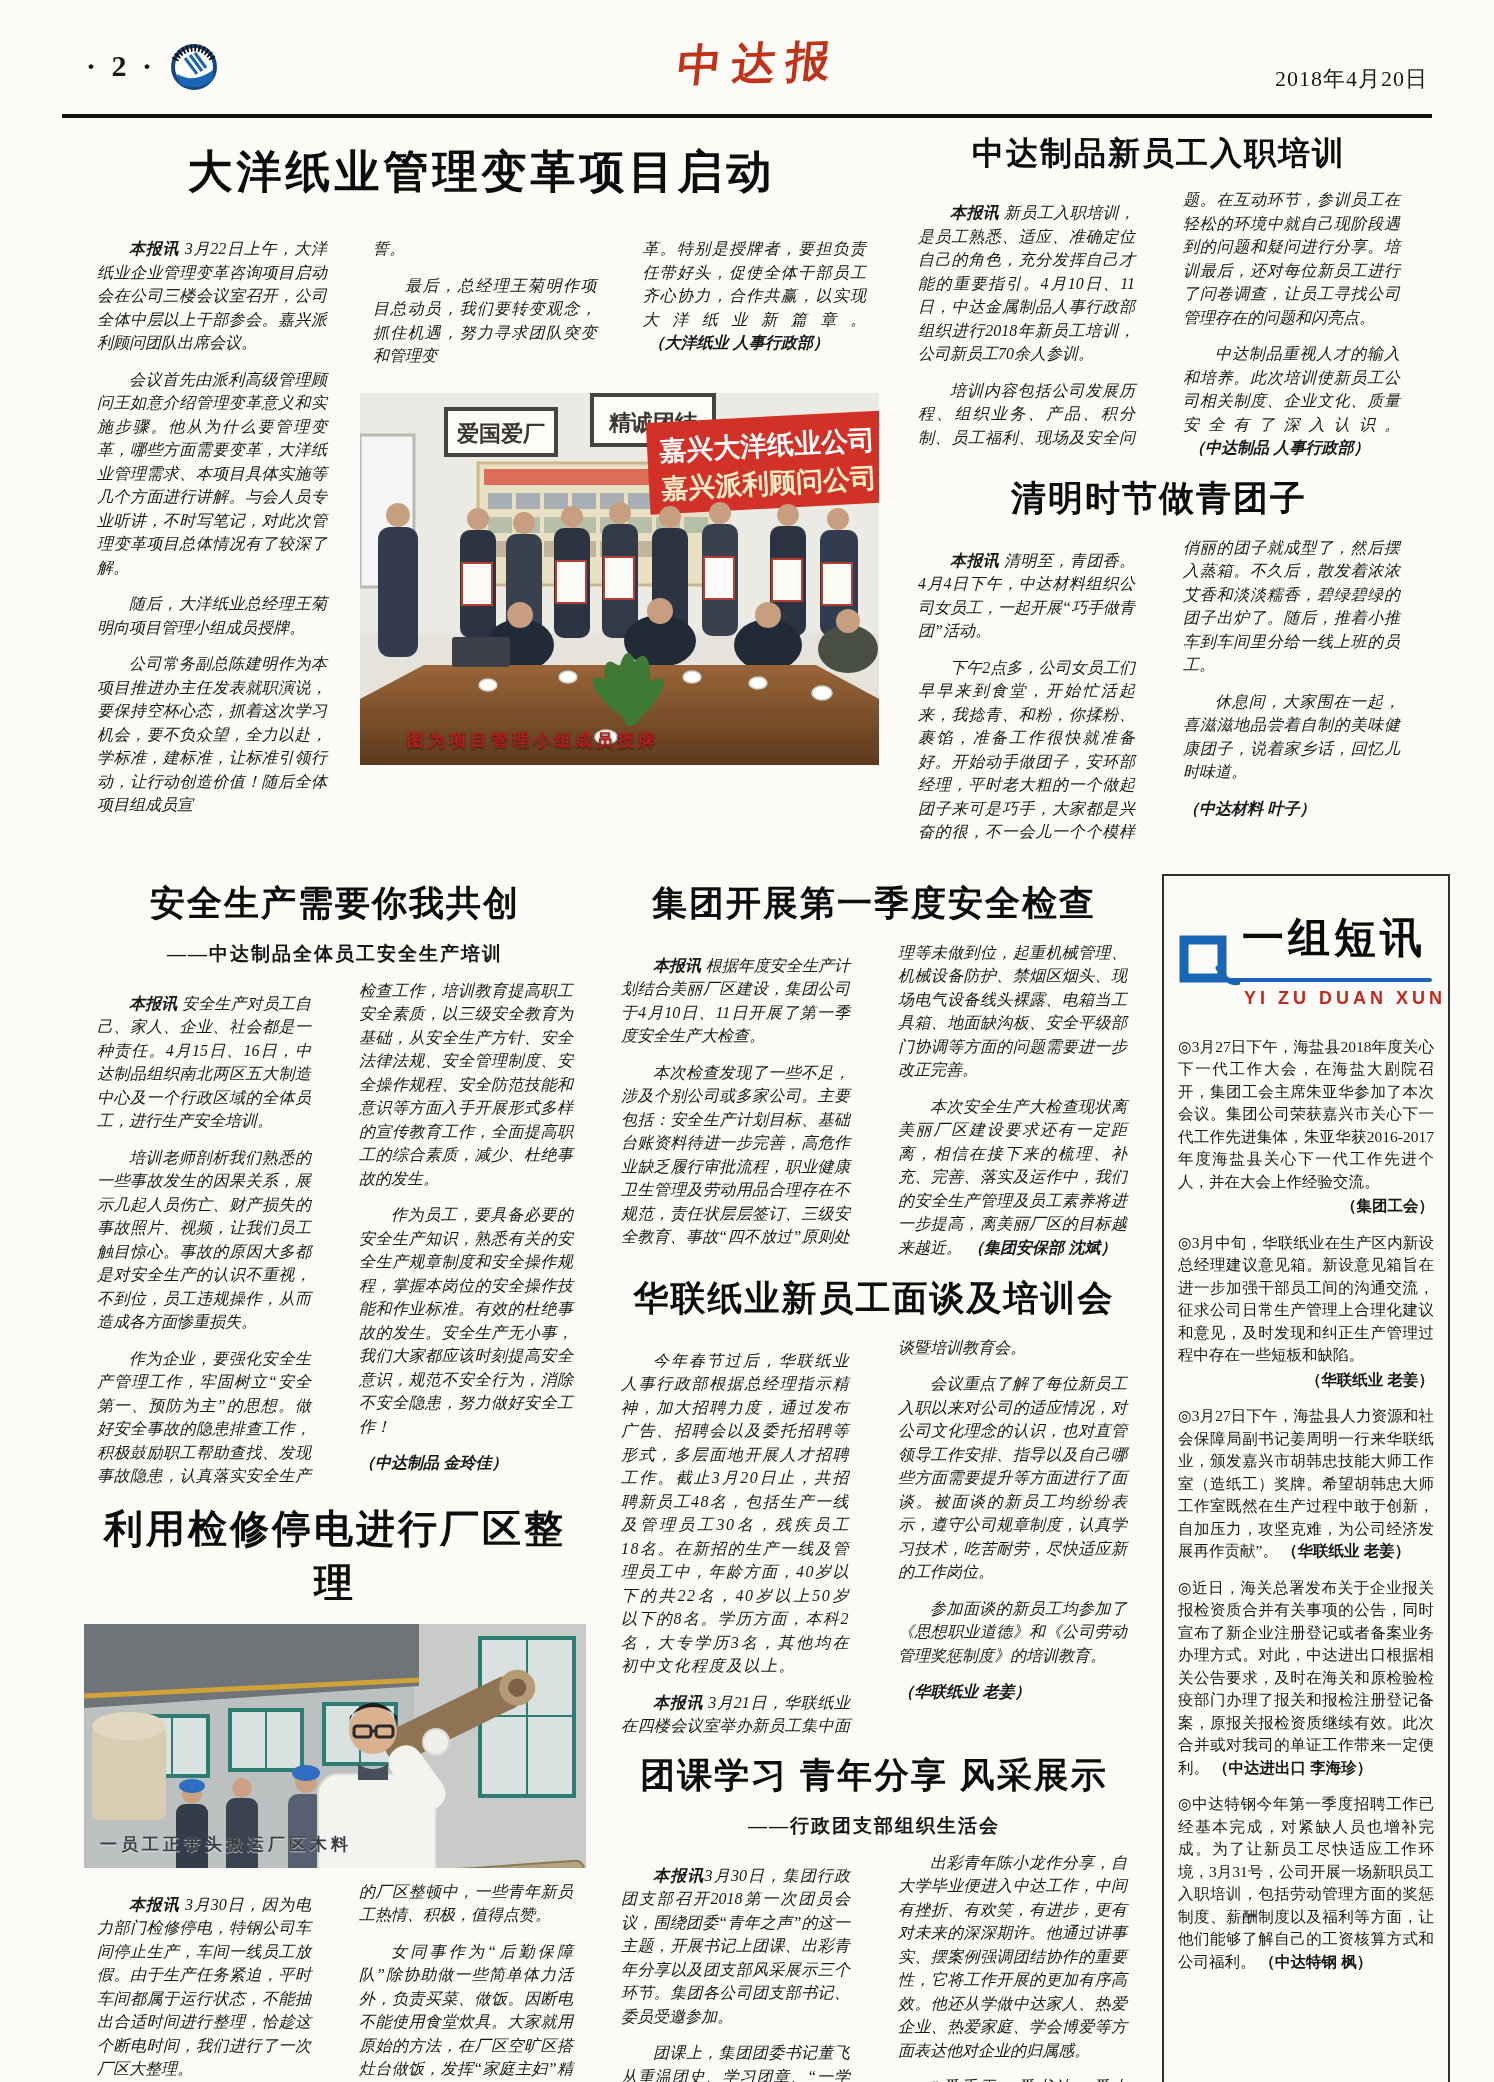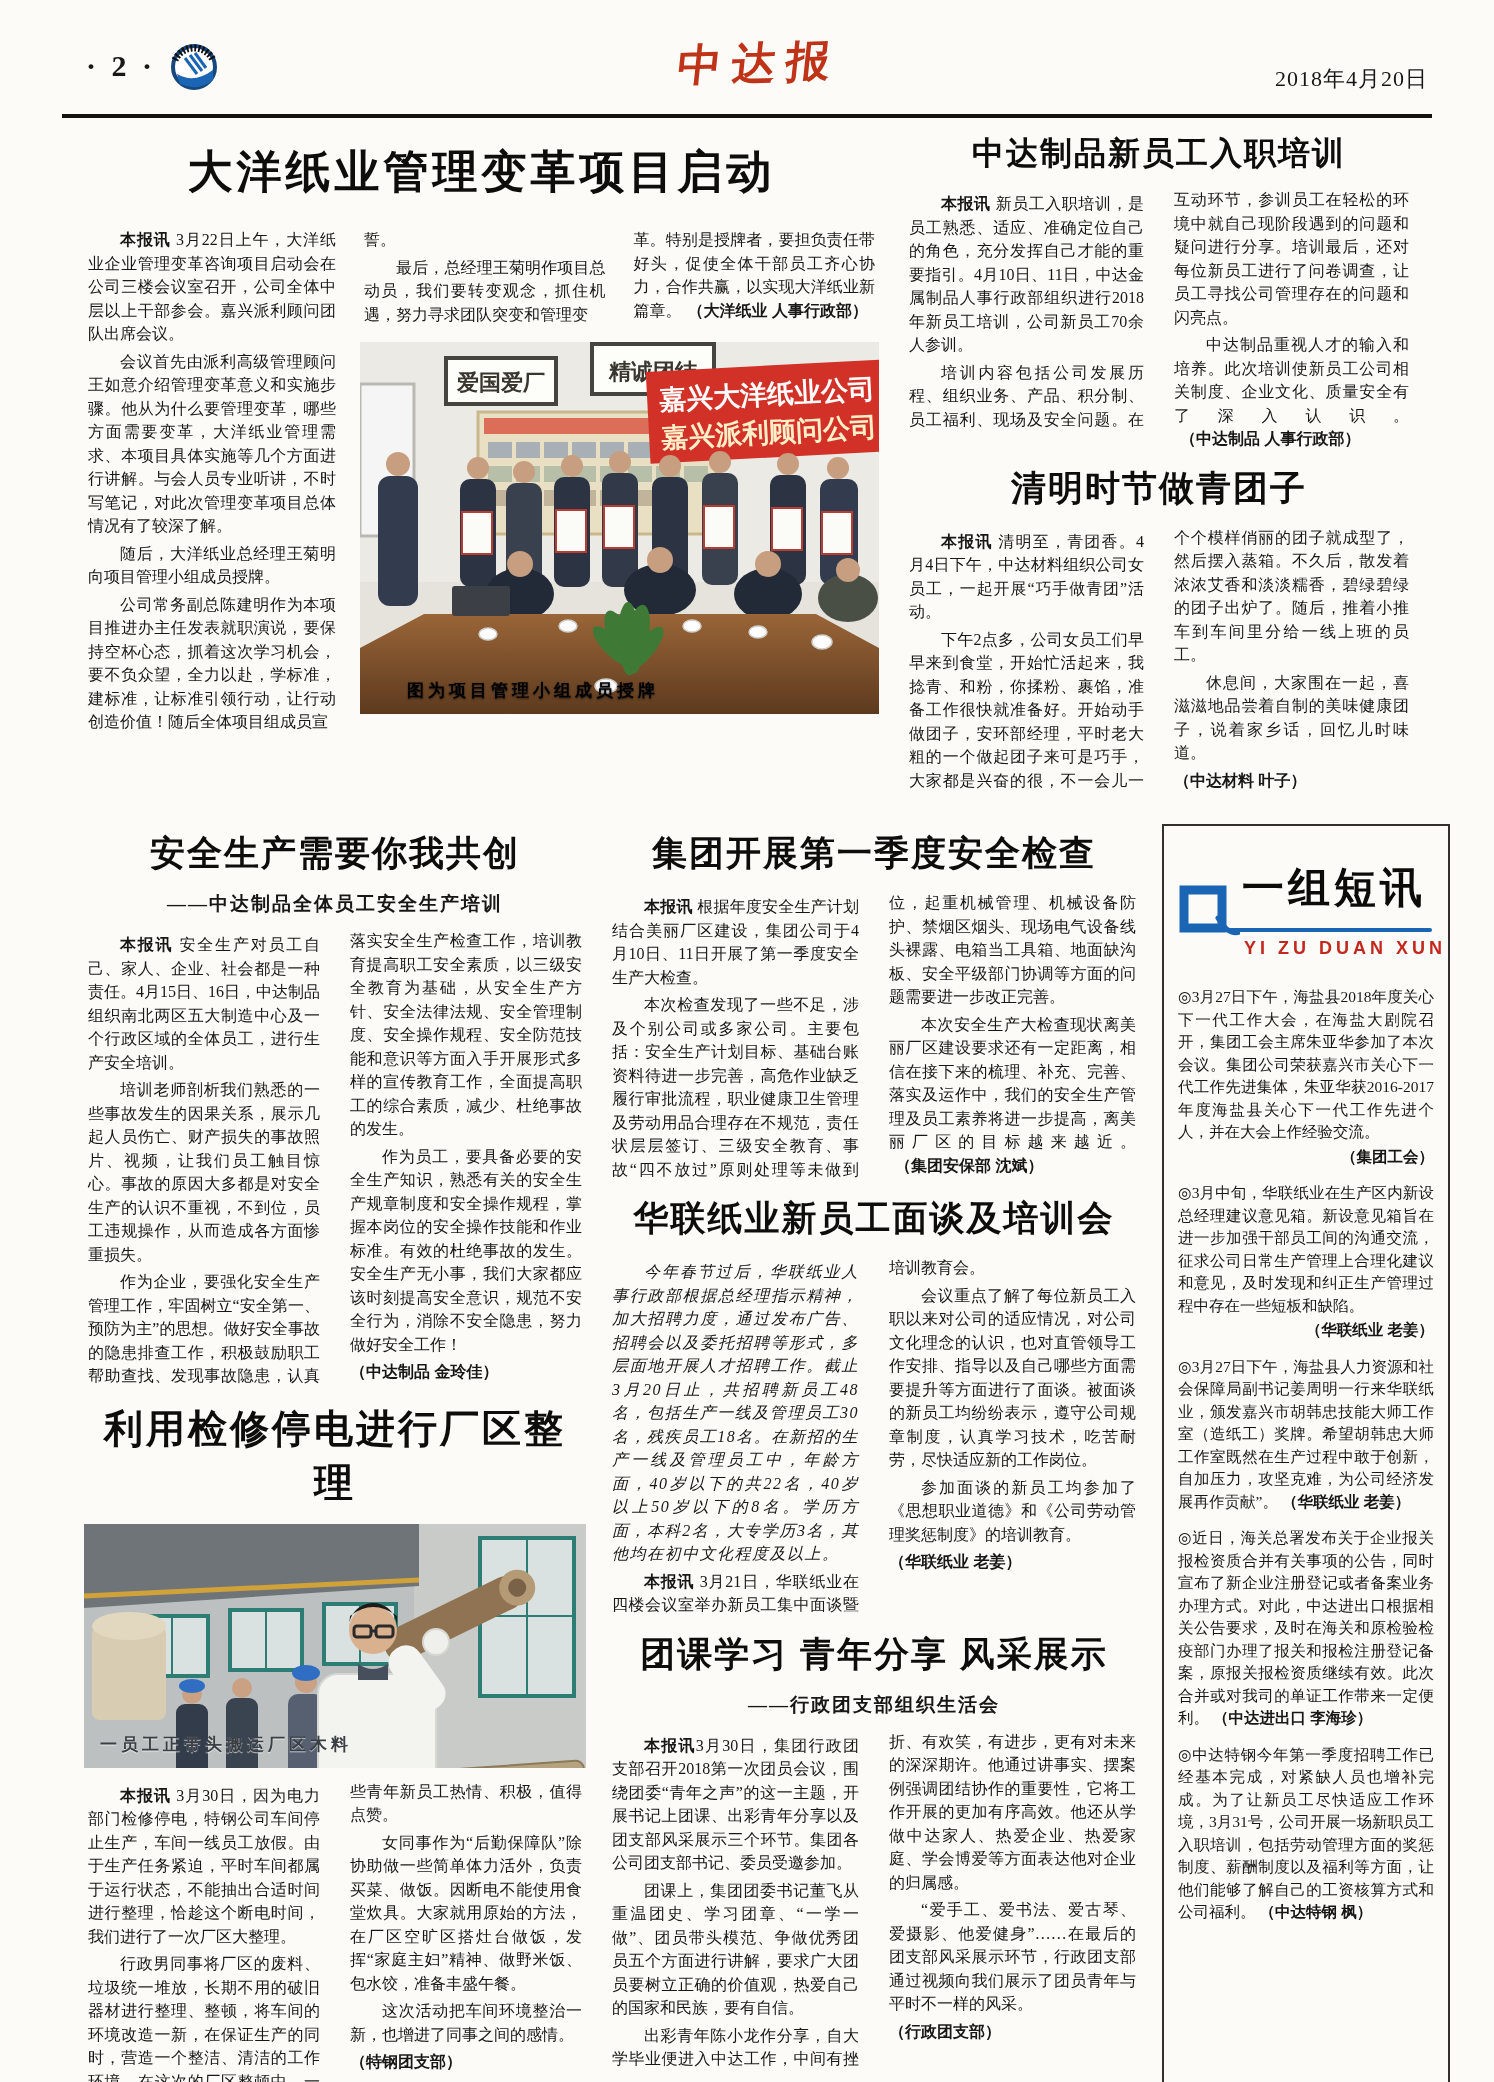--- a/index.html
+++ b/index.html
@@ -37,42 +37,42 @@
   .sidebar{width:288px;height:1300px;border:2px solid #33302c;padding:16px 14px;box-sizing:border-box;background:#fcfbf8;overflow:hidden;}
 
   
   .h{font-family:"Liberation Sans","DejaVu Sans",sans-serif;font-weight:900;text-align:center;color:#0f0d0b;margin:0;}
   .h-a{font-size:45px;letter-spacing:4px;margin:14px 0 22px 0;}
   .h-h{font-size:39px;letter-spacing:3px;margin:4px 0 14px 0;}
   .h-mid{font-size:35px;letter-spacing:2px;margin:6px 0 14px 0;}
   .h-sm{font-size:32px;letter-spacing:2px;margin:4px 0 12px 0;}
   .subtitle{text-align:center;font-weight:bold;font-size:19px;margin:0 0 12px 0;letter-spacing:2px;}
   .body{font-size:16px;line-height:23.5px;text-align:justify;}
-  .body p{margin:4px;text-indent:2em;}
+  .body p{margin:13px;text-indent:2em;font-style:italic;}
   .body p.noind{text-indent:0;}
   .lead{font-family:"Liberation Sans","DejaVu Sans",sans-serif;font-weight:bold;}
   .attr{font-family:"Liberation Sans","DejaVu Sans",sans-serif;font-weight:bold;margin-left:6px;white-space:nowrap;}
   .attr-line{text-indent:0 !important;font-family:"Liberation Sans","DejaVu Sans",sans-serif;font-weight:bold;}
   .cols2{column-count:2;column-gap:22px;}
   .kai{font-style:italic;letter-spacing:1.5px;}
 
   
   .artA-flex{display:flex;gap:20px;}
   .artA-col1{width:256px;}
   .artA-right{flex:1;}
   .artA-cols{display:flex;gap:20px;margin-bottom:12px;}
   .artA-cols .c{flex:1;}
 
   
   .photo{position:relative;margin:0;overflow:hidden;}
   .photoA{width:519px;height:372px;}
   .photoB{width:502px;height:244px;margin-bottom:12px;}
   .photo svg{position:absolute;left:0;top:0;}
   .photo-caption{position:absolute;left:16px;bottom:12px;font-size:17px;letter-spacing:4px;font-weight:bold;}
-  .cap-light{color:#000000;text-shadow:0 1px 2px rgba(20,20,20,.8);padding-left:31px;}
+  .cap-light{color:#b91c1c;text-shadow:0 1px 2px rgba(20,20,20,.8);padding-left:31px;}
   .cap-dark{color:#3a3f45;text-shadow:0 1px 1px rgba(255,255,255,.7);}
 
   
   .dx-header{position:relative;height:118px;margin:16px 2px 10px 2px;}
   .dx-icon{position:absolute;left:-2px;top:24px;}
   .dx-cn{position:absolute;left:62px;top:2px;font-family:"Liberation Sans","DejaVu Sans",sans-serif;
          font-weight:900;font-size:42px;letter-spacing:4px;color:#0d0b09;white-space:nowrap;}
   .dx-line{position:absolute;left:0;top:70px;width:100%;height:4px;background:#1b66b4;border-radius:2px;}
   .dx-py{position:absolute;left:64px;top:80px;color:#c2281d;font-family:"Liberation Sans","DejaVu Sans",sans-serif;
          font-weight:bold;font-size:18px;letter-spacing:4px;white-space:nowrap;}

